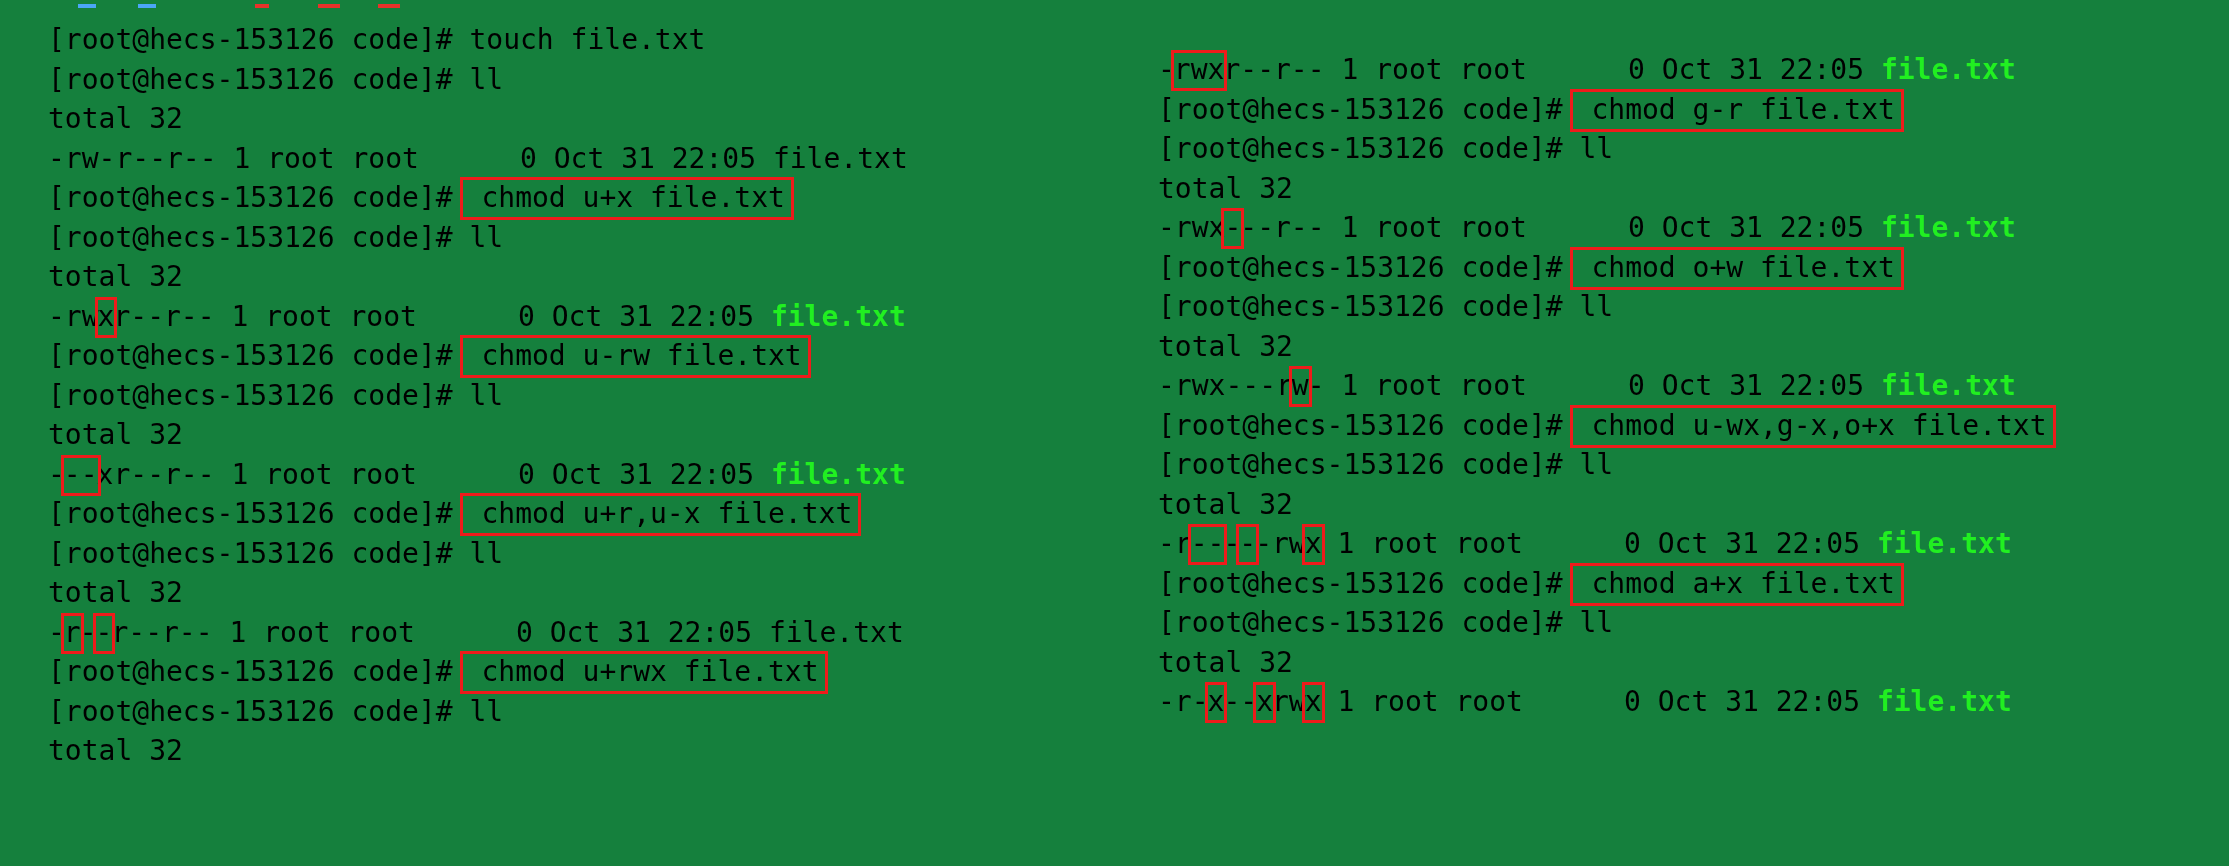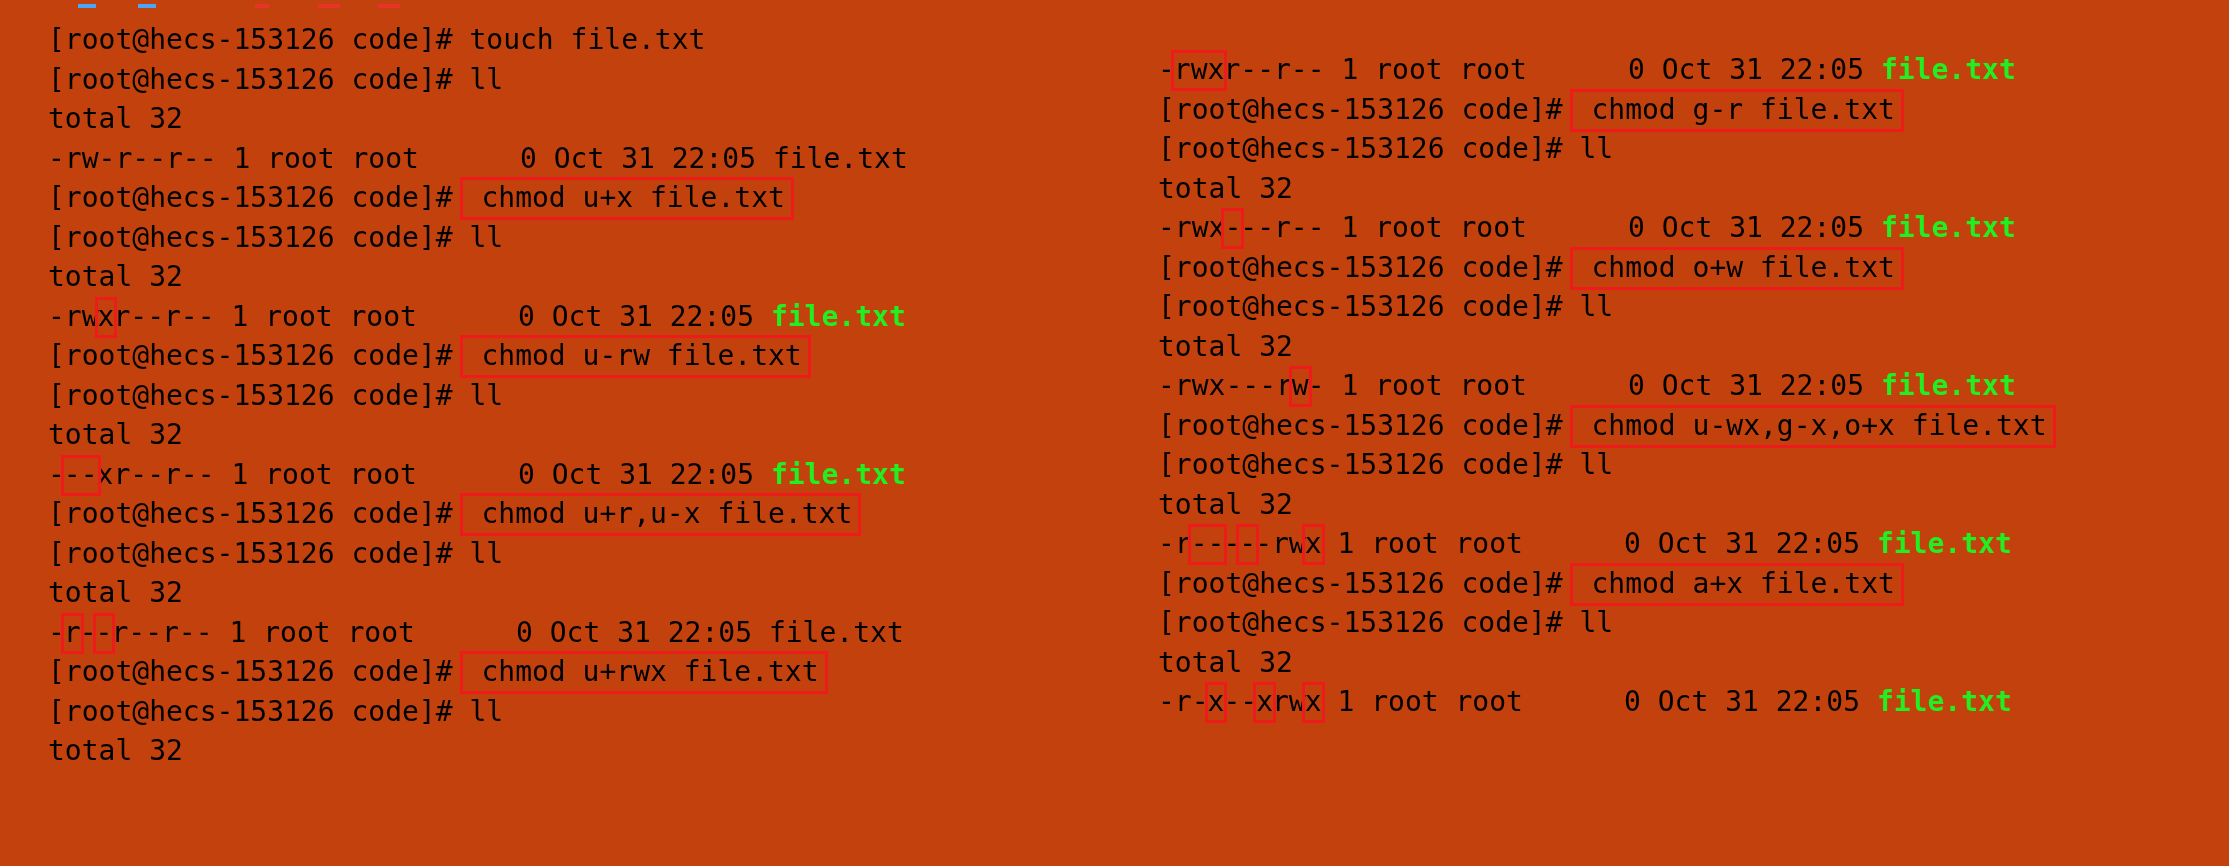--- a/index.html
+++ b/index.html
@@ -11,21 +11,21 @@
     width: 2229px;
     height: 866px;
     font-family: "DejaVu Sans Mono", "Liberation Mono", monospace;
     overflow: hidden;
     position: relative;
   }
   #screen {
     position: relative;
     width: 2229px;
     height: 866px;
-    background: #c2410c;
+    background: #15803d;
   }
   .column {
     position: absolute;
     top: 0;
     font-size: 28px;
     line-height: 39.5px;
     color: #000000;
     white-space: pre;
     letter-spacing: 0px;
   }

